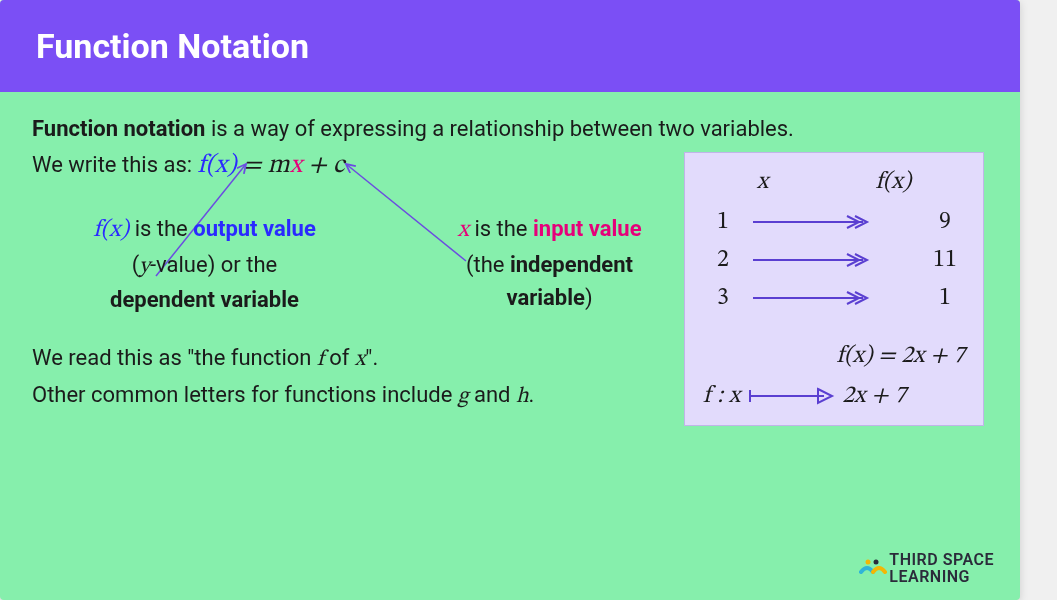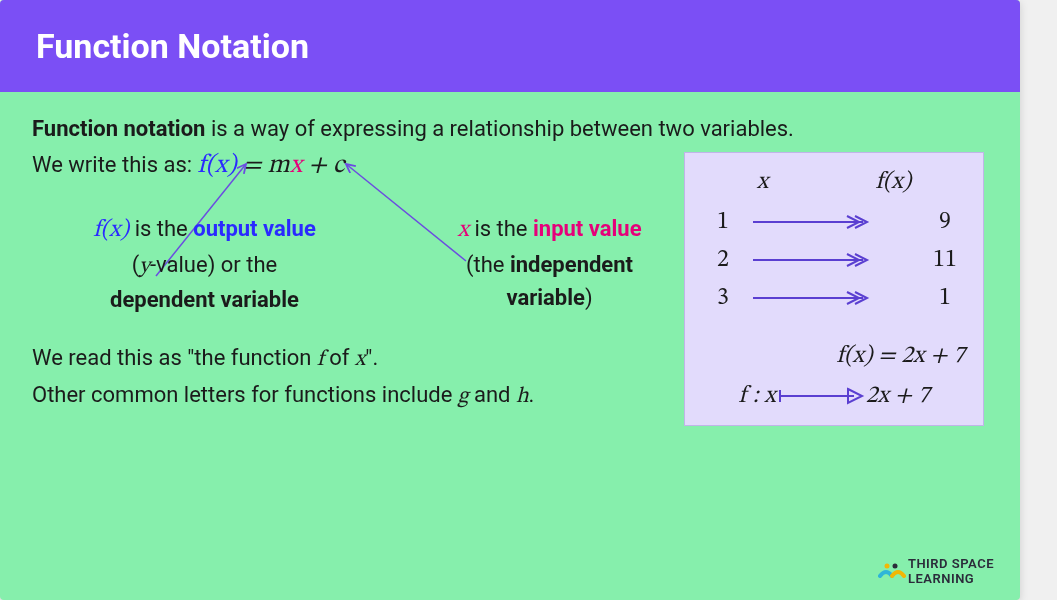--- a/index.html
+++ b/index.html
@@ -87,31 +87,31 @@
     font-family: "Cambria Math", "STIX Two Math", Georgia, serif;
     font-style: italic;
     font-size: 24px;
     color: #1b1b1b;
   }
   .fnbox .hdr { display: flex; justify-content: space-around; margin-bottom: 10px;}
   .fnbox .row { display: flex; align-items: center; justify-content: space-between; margin: 8px 0; font-style: normal;}
   .fnbox .row .num { width: 40px; text-align: center;}
   .fnbox .arrow-svg { flex: 1; height: 20px; }
   .fnbox .eq { text-align: right; margin-top: 28px; font-style: italic;}
-  .fnbox .mapline { display: flex; align-items: center; justify-content: center; margin-top: 10px; gap: 0;}
+  .fnbox .mapline { display: flex; align-items: center; margin-top: 10px; gap: 6px;}
 
   
   .logo {
     position: absolute;
     bottom: 12px;
     right: 26px;
     display: flex;
     align-items: center;
     gap: 2px;
-    font-size: 13px;
+    font-size: 16px;
     font-weight: 600;
     letter-spacing: 0.5px;
     color: #2b2b3a;
   }
   .logo-icon { width: 28px; height: 20px; position: relative;}
   .logo-text { line-height: 1.1; }
   
   
   .pointer-svg {
     position: absolute;

